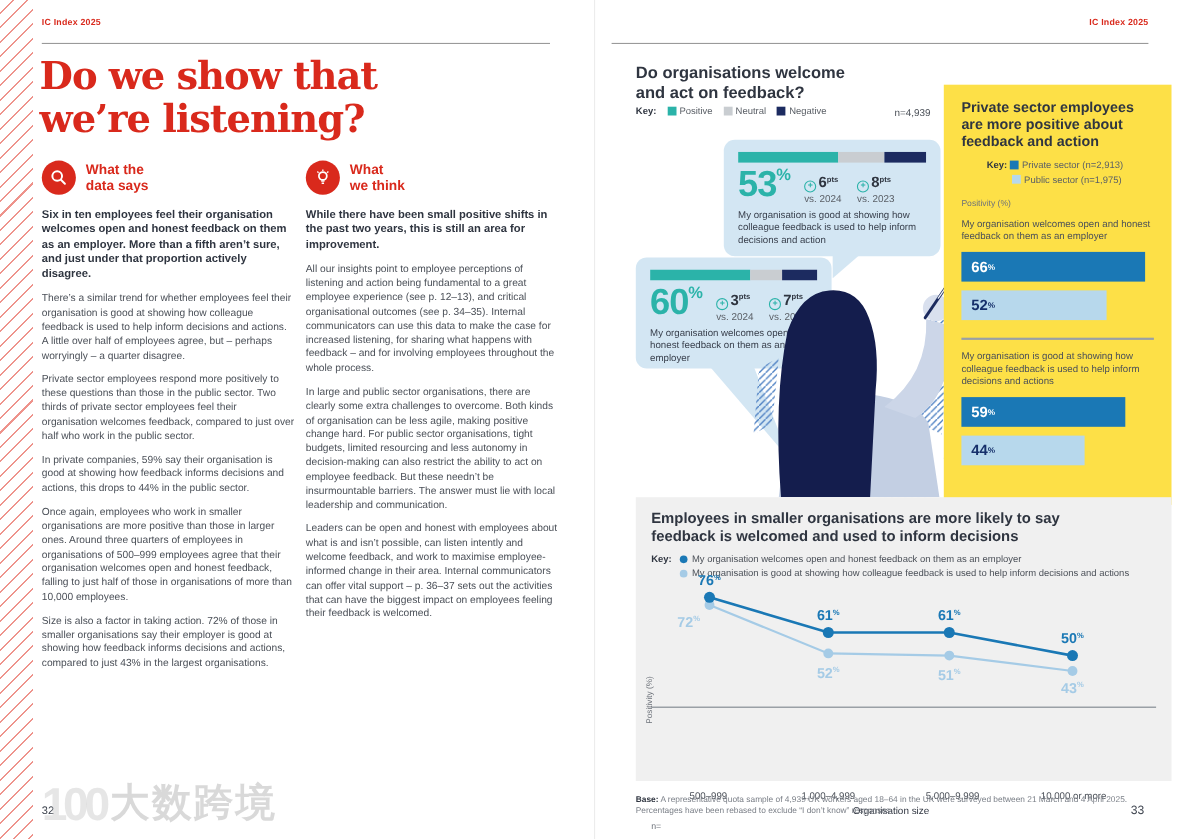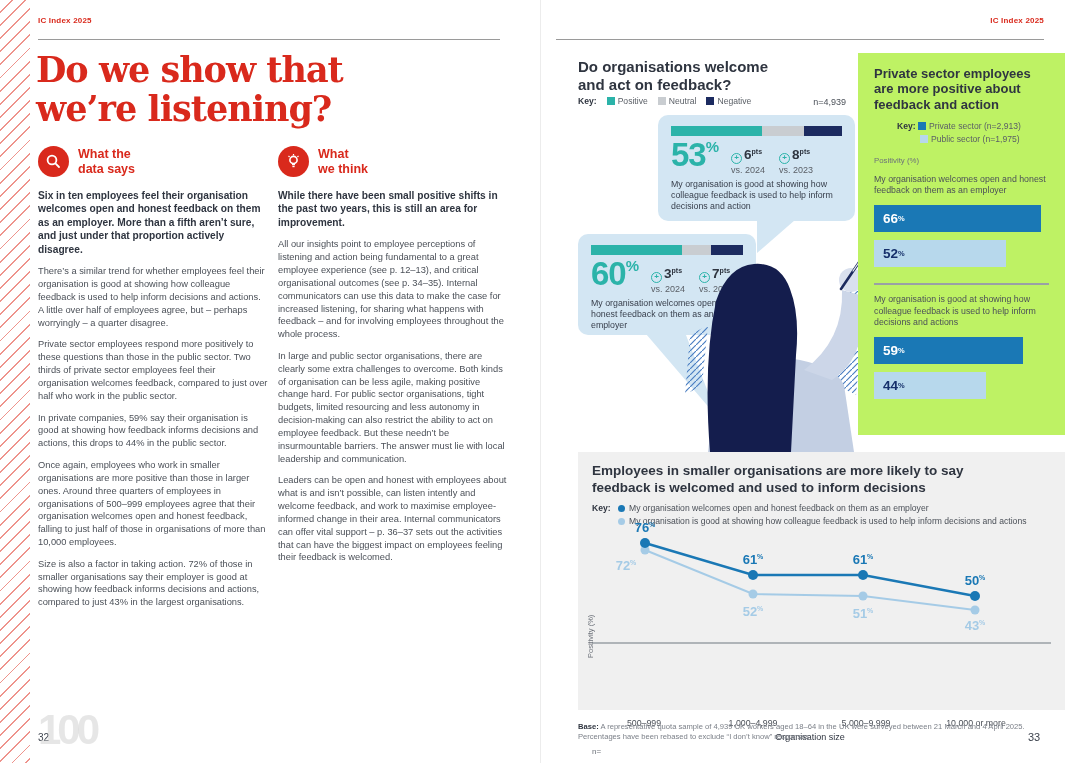--- a/index.html
+++ b/index.html
@@ -33,21 +33,21 @@
   .wm-logo{font-size:42px;letter-spacing:-4px;color:rgba(200,200,200,.45);margin-left:36px;}
   .wm-text{font-size:36px;letter-spacing:2px;text-shadow:0 0 1px rgba(255,255,255,.8);}
   
   .tc-title{position:absolute;left:578px;top:58px;font-size:15px;font-weight:bold;color:#2f3540;line-height:1.2;}
   .key-row{position:absolute;left:578px;top:96px;display:flex;align-items:center;gap:10px;font-size:8.6px;color:#5a5f66;}
   .key-label{font-weight:bold;color:#2f3540;}
   .sq{display:inline-block;width:8px;height:8px;margin-right:3px;vertical-align:-1px;}
   .sq-pos{background:#2bb3a9;} .sq-neu{background:#c9cdd1;} .sq-neg{background:#1c2b60;}
   .tc-n{position:absolute;left:758px;top:97px;width:88px;text-align:right;font-size:9px;color:#4b5058;}
   .card{position:absolute;background:#d3e6f3;border-radius:10px;padding:11px 13px;box-sizing:border-box;}
-  .card1{left:658px;top:115px;width:197px;height:106px;}
+  .card1{left:658px;top:127px;width:197px;height:106px;}
   .card2{left:578px;top:234px;width:178px;height:101px;}
   .stack-bar{display:flex;height:10px;width:100%;overflow:hidden;}
   .seg-pos{background:#2bb3a9;} .seg-neu{background:#c9cdd1;} .seg-neg{background:#1c2b60;}
   .card-mid{display:flex;align-items:flex-start;gap:12px;margin-top:2px;}
   .big-num{color:#2bb3a9;font-weight:bold;font-size:33px;line-height:1.05;letter-spacing:-1px;}
   .big-num sup{font-size:15px;vertical-align:14px;letter-spacing:0;}
   .deltas{display:flex;gap:14px;margin-top:7px;}
   .delta-top{white-space:nowrap;}
   .cplus{display:inline-flex;width:9px;height:9px;border:1.4px solid #2bb3a9;border-radius:50%;
          color:#2bb3a9;font-size:8px;line-height:1;align-items:center;justify-content:center;
@@ -55,21 +55,21 @@
   .delta-num{font-weight:bold;font-size:13.5px;color:#2f3540;}
   .delta-unit{font-weight:bold;font-size:7px;color:#2f3540;vertical-align:5px;}
   .delta-vs{font-size:9px;color:#5a5f66;margin-top:1px;}
   .card-caption{font-size:8.8px;line-height:1.3;color:#39404d;margin-top:4px;}
   .tail{position:absolute;width:0;height:0;}
   .tail1{left:757px;top:220px;border-top:33px solid #d3e6f3;border-right:38px solid transparent;}
   .tail2{left:646px;top:334px;width:72px;height:84px;background:#d3e6f3;border:none;
          clip-path:polygon(0 0,55% 0,100% 100%);}
   .figure-svg{position:absolute;left:648px;top:243px;width:232px;height:209px;}
   
-  .sidebar{position:absolute;left:858px;top:53px;width:207px;height:382px;background:#bef264;
+  .sidebar{position:absolute;left:858px;top:77px;width:207px;height:382px;background:#fde047;
            padding:13px 16px;box-sizing:border-box;}
   .sb-title{font-size:13px;font-weight:bold;color:#2f3540;line-height:1.18;}
   .sb-key{margin-top:8px;font-size:8.6px;color:#5a5f66;line-height:1.5;margin-left:23px;}
   .sb-key .indent{padding-left:23px;}
   .sq-priv{background:#1a78b5;} .sq-pub{background:#b7d8ec;}
   .sb-axis{margin-top:10px;font-size:7.8px;color:#6d727a;}
   .sb-q{margin-top:9px;font-size:8.8px;line-height:1.32;color:#4b5058;}
   .sb-bar{height:27px;margin-top:8px;display:flex;align-items:center;padding-left:9px;box-sizing:border-box;}
   .sb-bar-dark{background:#1a78b5;color:#ffffff;}
   .sb-bar-light{background:#b7d8ec;color:#16306b;}
@@ -156,20 +156,21 @@
     </div>
     <p class="intro">While there have been small positive shifts in the past two years, this is still an area for improvement.</p>
     <p class="para">All our insights point to employee perceptions of listening and action being fundamental to a great employee experience (see p. 12–13), and critical organisational outcomes (see p. 34–35). Internal communicators can use this data to make the case for increased listening, for sharing what happens with feedback – and for involving employees throughout the whole process.</p>
     <p class="para">In large and public sector organisations, there are clearly some extra challenges to overcome. Both kinds of organisation can be less agile, making positive change hard. For public sector organisations, tight budgets, limited resourcing and less autonomy in decision-making can also restrict the ability to act on employee feedback. But these needn’t be insurmountable barriers. The answer must lie with local leadership and communication.</p>
     <p class="para">Leaders can be open and honest with employees about what is and isn’t possible, can listen intently and welcome feedback, and work to maximise employee-informed change in their area. Internal communicators can offer vital support – p. 36–37 sets out the activities that can have the biggest impact on employees feeling their feedback is welcomed.</p>
   </div>
 
   <div class="lp-pagenum">32</div>
   <div class="watermark">
     <span class="wm-logo">100</span>
+    <span class="wm-text">大数跨境</span>
   </div>
 
   <div class="hdr hdr-right">IC Index 2025</div>
   <div class="hdr-rule rule-right"></div>
 
   <div class="tc-title">
     <div>Do organisations welcome</div>
     <div>and act on feedback?</div>
   </div>
   <div class="key-row">

